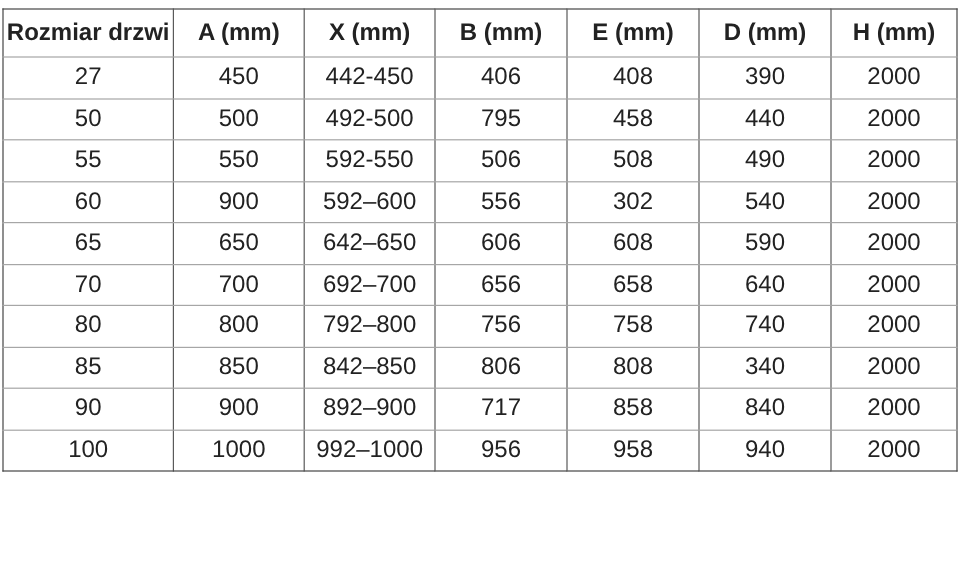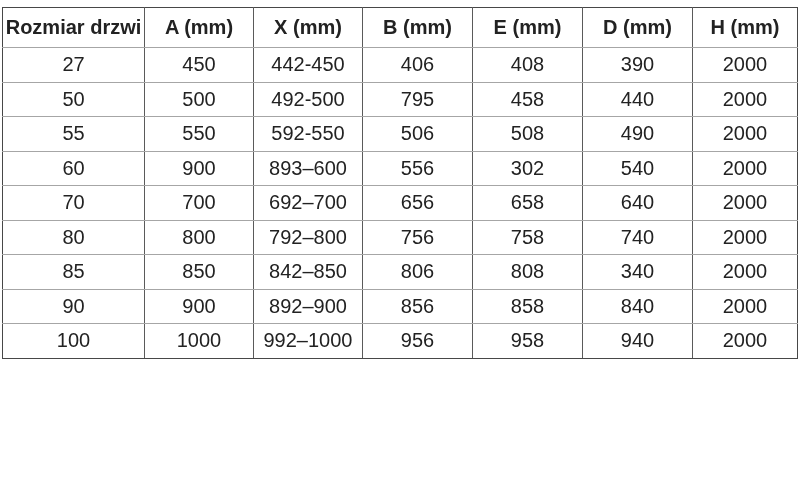--- a/index.html
+++ b/index.html
@@ -107,24 +107,33 @@
           <td>550</td>
           <td>592-550</td>
           <td>506</td>
           <td>508</td>
           <td>490</td>
           <td>2000</td>
         </tr>
         <tr>
           <td>60</td>
           <td>900</td>
-          <td>893–600</td>
+          <td>592–600</td>
           <td>556</td>
           <td>302</td>
           <td>540</td>
+          <td>2000</td>
+        </tr>
+        <tr>
+          <td>65</td>
+          <td>650</td>
+          <td>642–650</td>
+          <td>606</td>
+          <td>608</td>
+          <td>590</td>
           <td>2000</td>
         </tr>
         <tr>
           <td>70</td>
           <td>700</td>
           <td>692–700</td>
           <td>656</td>
           <td>658</td>
           <td>640</td>
           <td>2000</td>
@@ -144,21 +153,21 @@
           <td>842–850</td>
           <td>806</td>
           <td>808</td>
           <td>340</td>
           <td>2000</td>
         </tr>
         <tr>
           <td>90</td>
           <td>900</td>
           <td>892–900</td>
-          <td>856</td>
+          <td>717</td>
           <td>858</td>
           <td>840</td>
           <td>2000</td>
         </tr>
         <tr>
           <td>100</td>
           <td>1000</td>
           <td>992–1000</td>
           <td>956</td>
           <td>958</td>

